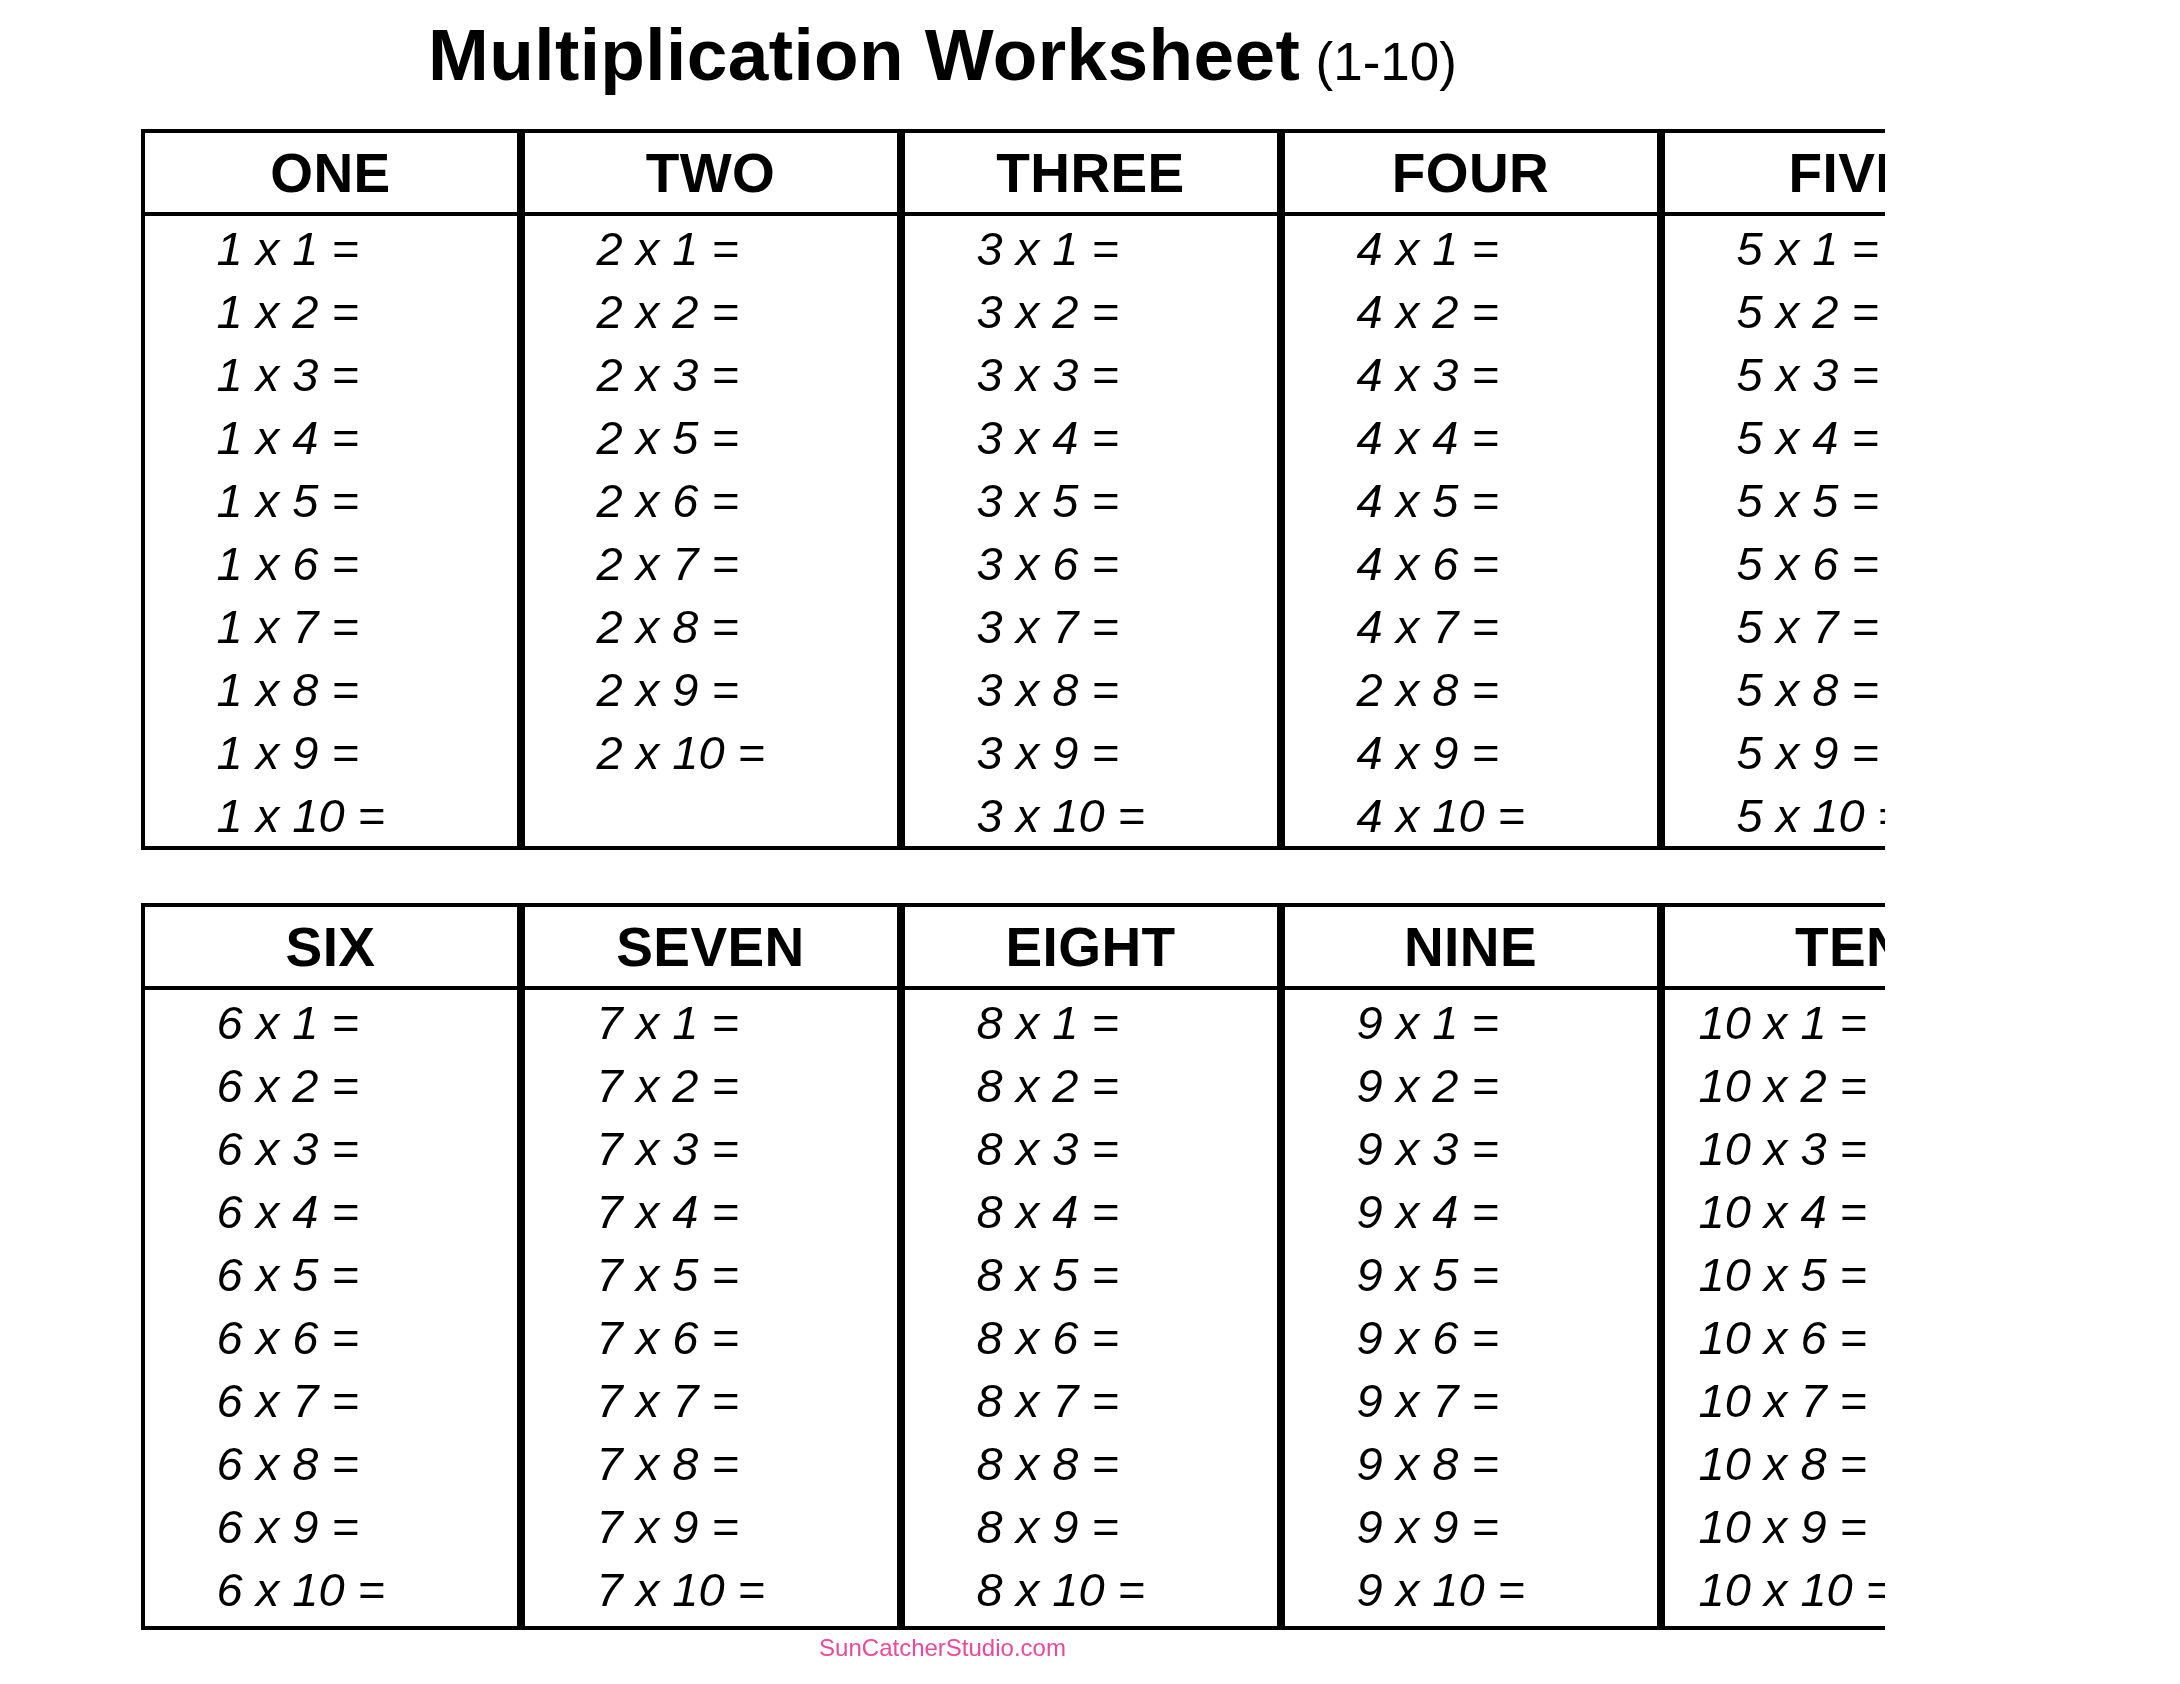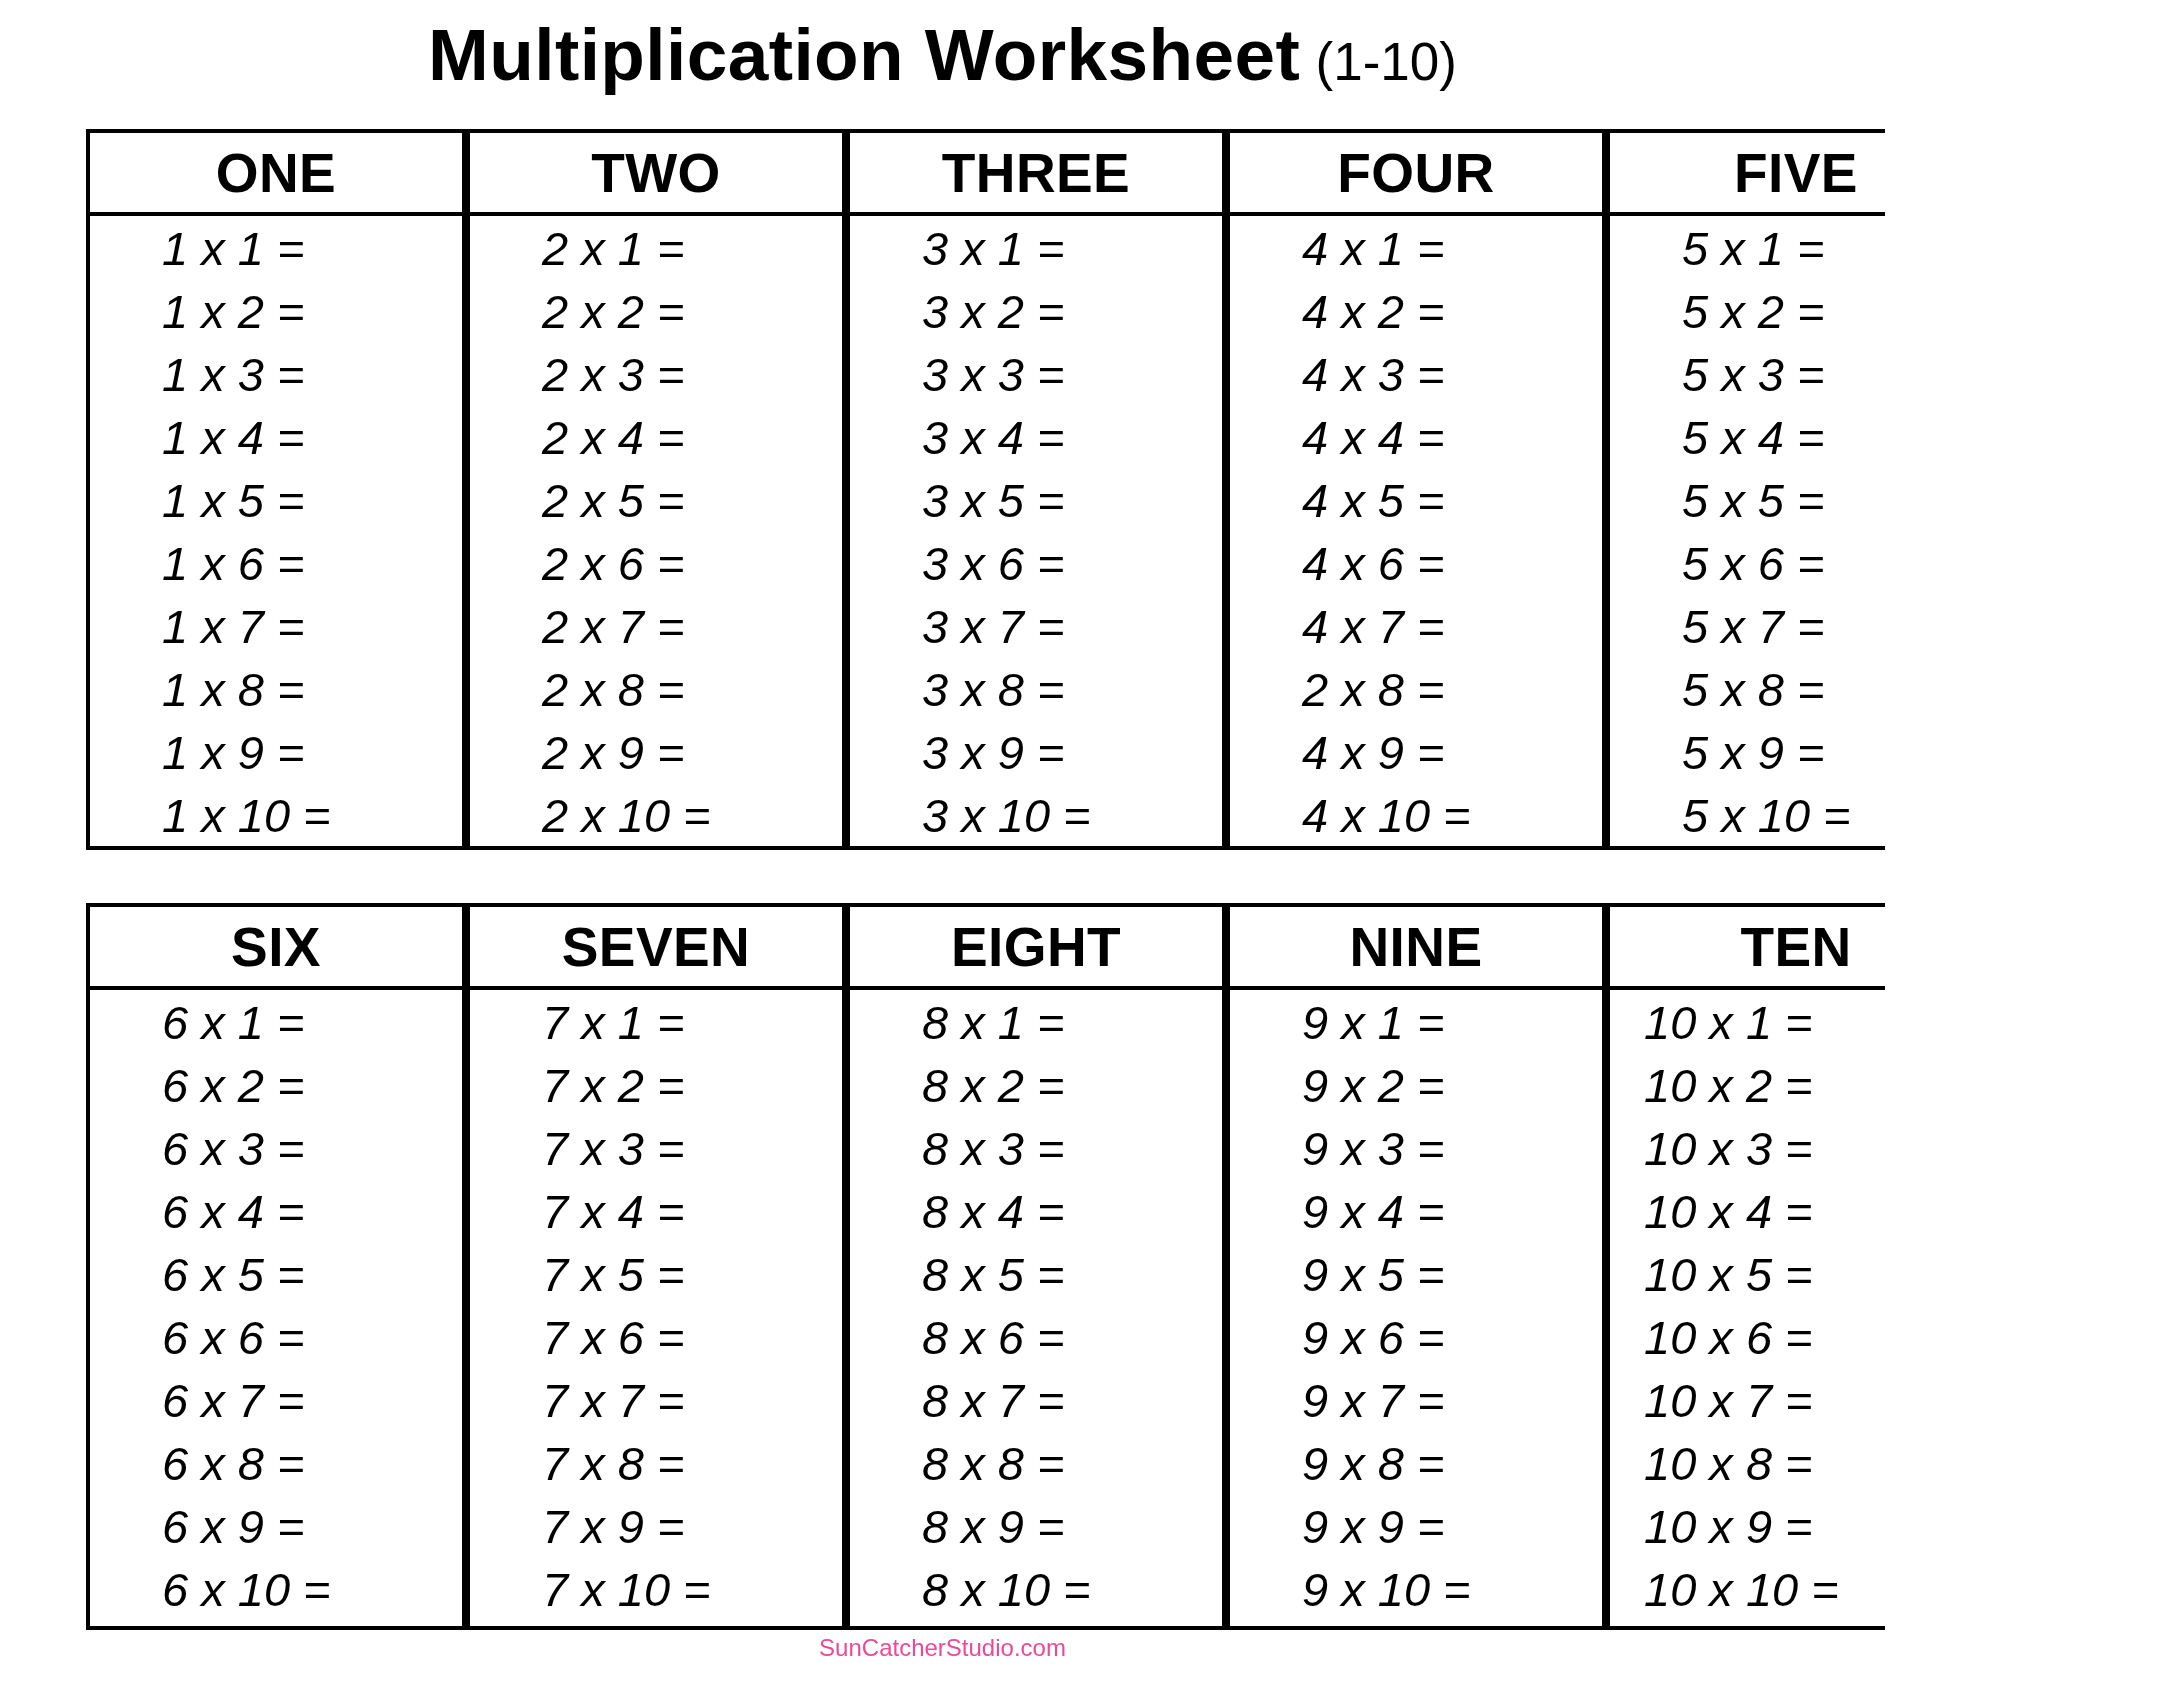--- a/index.html
+++ b/index.html
@@ -29,22 +29,21 @@
   .title-suffix {
     font-size: 53px;
     font-weight: normal;
     margin-left: 15.3px;
   }
   .tables-row {
     position: absolute;
     left: 70px;
     width: 2041px;
     display: flex;
-    justify-content: flex-start;
-    margin-left: 16px;
+    justify-content: center;
   }
   .tables-row.row-1 { top: 129px; }
   .tables-row.row-2 { top: 903px; }
   .box {
     box-sizing: border-box;
     width: 380px;
     height: 721px;
     border: 4.3px solid #000000;
     background: #ffffff;
   }
@@ -102,21 +101,20 @@
           <div class="row">1 x 9 =</div>
           <div class="row">1 x 10 =</div>
         </div>
     </section>
     <section class="box">
       <div class="box-header">TWO</div>
       <div class="box-rows">
           <div class="row">2 x 1 =</div>
           <div class="row">2 x 2 =</div>
           <div class="row">2 x 3 =</div>
-          <div class="row">2 x 4 =</div>
           <div class="row">2 x 5 =</div>
           <div class="row">2 x 6 =</div>
           <div class="row">2 x 7 =</div>
           <div class="row">2 x 8 =</div>
           <div class="row">2 x 9 =</div>
           <div class="row">2 x 10 =</div>
         </div>
     </section>
     <section class="box">
       <div class="box-header">THREE</div>

